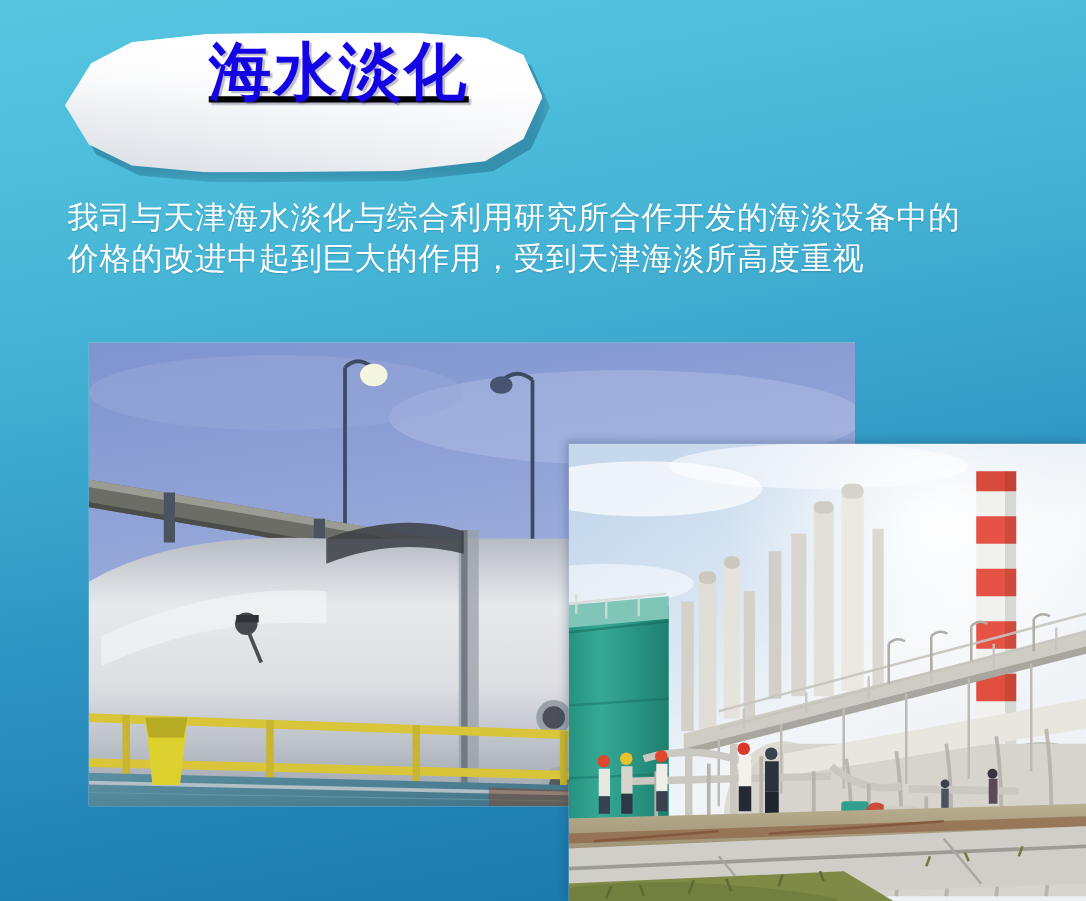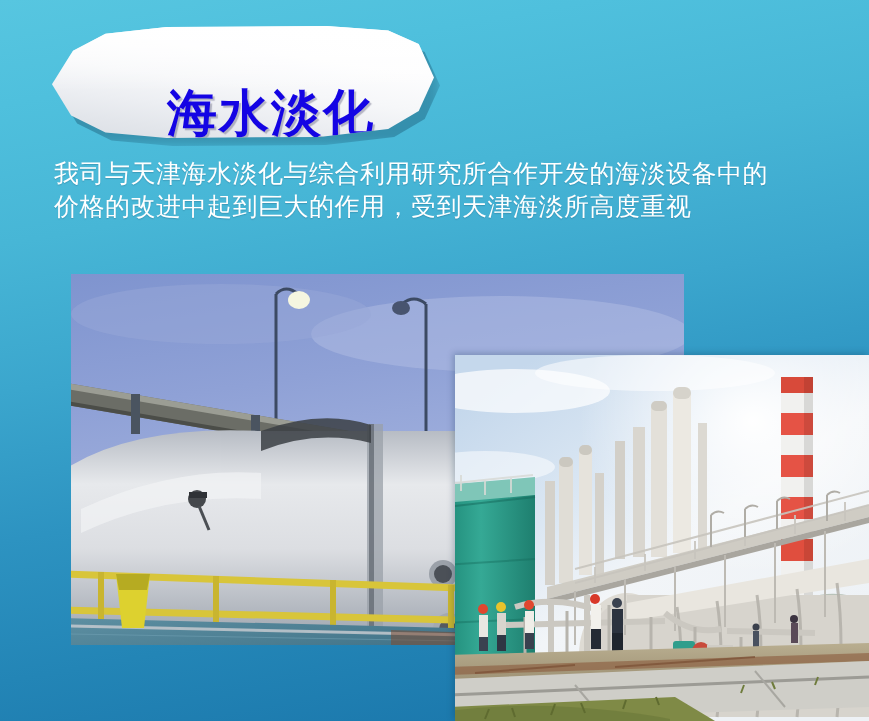--- a/index.html
+++ b/index.html
@@ -60,22 +60,23 @@
         #f6f7f9 52%,
         #eceef2 70%,
         #e3e6eb 84%,
         #dadee4 100%);
     clip-path: polygon(
         0% 52%, 5.5% 22%, 14% 7%, 30% 1%,
         72% 0%, 88% 4%, 96% 16%, 100% 46%,
         96% 76%, 88% 92%, 70% 99%,
         30% 100%, 14% 95%, 5% 80%);
     display: flex;
-    align-items: flex-end;
+    align-items: flex-start;
     justify-content: center;
+    text-decoration: underline;
   }
   .badge-gloss {
     position: absolute;
     left: 0; top: 0;
     width: 100%;
     height: 58%;
     background: linear-gradient(180deg, rgba(255,255,255,0.95), rgba(255,255,255,0));
     clip-path: polygon(
         0% 52%, 5.5% 22%, 14% 7%, 30% 1%,
         72% 0%, 88% 4%, 96% 16%, 100% 100%, 0% 100%);

